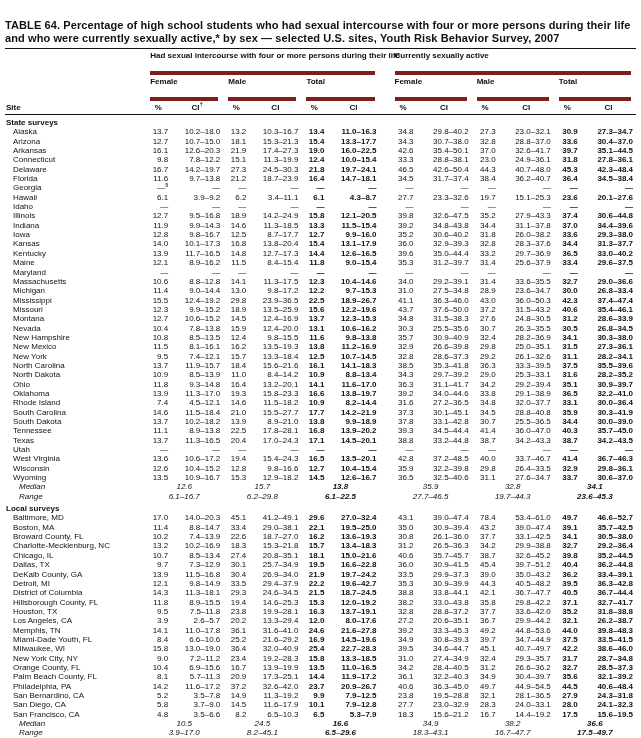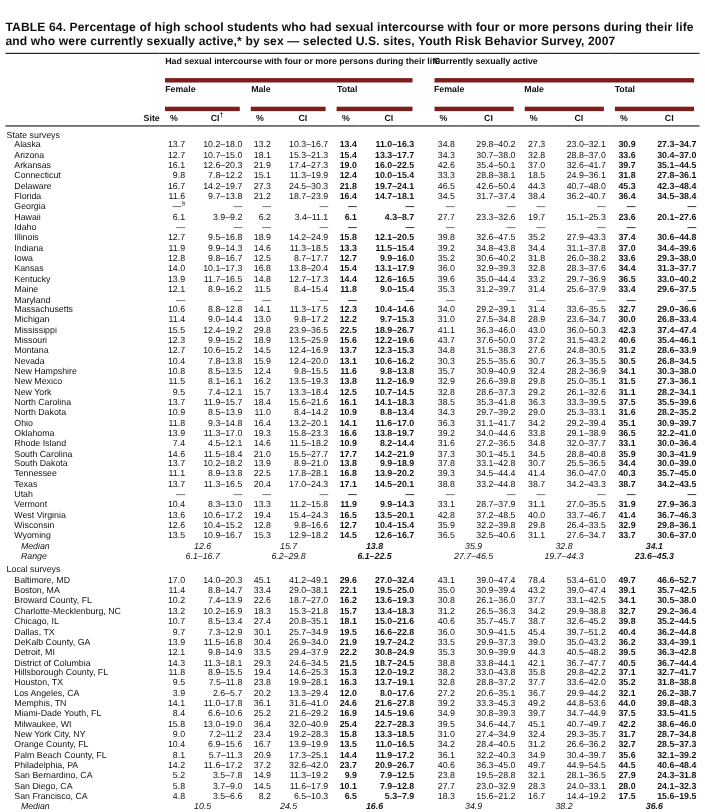--- a/index.html
+++ b/index.html
@@ -18,27 +18,27 @@
     font-size:8px;
   }
   thead th { font-weight:bold; padding:0; vertical-align:bottom; white-space:nowrap; }
   tr.top-rule th { border-top:1px solid #111; }
   .spanline {
     border-bottom:4px solid #7f1d1d; padding:2px 0 11px 0; margin:0 5px;
     text-align:left; font-weight:bold;
   }
   .colhead-row th { border-bottom:1px solid #111; padding:2px 0 2px 0; }
   .colhead-row th.numh { text-align:center; }
-  .colhead-row th.siteh { text-align:right; padding-left:1px; }
+  .colhead-row th.siteh { text-align:left; padding-left:1px; }
   sup { font-size:6px; vertical-align:super; line-height:0; }
   tbody td {
     padding:0; line-height:9.35px; white-space:nowrap;
     overflow:hidden; vertical-align:bottom;
   }
-  td.section-label { font-weight:normal; padding-top:3px; padding-left:1px; }
+  td.section-label { font-weight:bold; padding-top:3px; padding-left:1px; }
   td.site { padding-left:8px; }
   td.pct { text-align:right; padding-right:3px; }
   td.ci  { text-align:right; padding-right:3px; }
   .tot { font-weight:bold; }
   tr.stat td { font-style:italic; }
   tr.stat td.site { padding-left:14px;font-style:italic; }
   td.stat-val { text-align:center; }
   tbody tr.last-row td { border-bottom:1px solid #111; padding-bottom:2px; }
   .footnotes { margin-top:2px; font-size:8px; line-height:9.5px; }
   .footnotes .fn { white-space:nowrap; }
@@ -172,21 +172,21 @@
           <td class="site">Connecticut</td>
           <td class="pct">9.8</td>
           <td class="ci">7.8–12.2</td>
           <td class="pct">15.1</td>
           <td class="ci">11.3–19.9</td>
           <td class="pct tot">12.4</td>
           <td class="ci tot">10.0–15.4</td>
           <td class="gap"></td>
           <td class="pct">33.3</td>
           <td class="ci">28.8–38.1</td>
-          <td class="pct">18.5</td>
+          <td class="pct">23.0</td>
           <td class="ci">24.9–36.1</td>
           <td class="pct tot">31.8</td>
           <td class="ci tot">27.8–36.1</td>
         </tr>
         <tr>
           <td class="site">Delaware</td>
           <td class="pct">16.7</td>
           <td class="ci">14.2–19.7</td>
           <td class="pct">27.3</td>
           <td class="ci">24.5–30.3</td>
@@ -674,36 +674,20 @@
           <td class="ci tot">—</td>
           <td class="gap"></td>
           <td class="pct">—</td>
           <td class="ci">—</td>
           <td class="pct">—</td>
           <td class="ci">—</td>
           <td class="pct tot">—</td>
           <td class="ci tot">—</td>
         </tr>
         <tr>
-          <td class="site">Vermont</td>
-          <td class="pct">10.4</td>
-          <td class="ci">8.3–13.0</td>
-          <td class="pct">13.3</td>
-          <td class="ci">11.2–15.8</td>
-          <td class="pct tot">11.9</td>
-          <td class="ci tot">9.9–14.3</td>
-          <td class="gap"></td>
-          <td class="pct">33.1</td>
-          <td class="ci">28.7–37.9</td>
-          <td class="pct">31.1</td>
-          <td class="ci">27.0–35.5</td>
-          <td class="pct tot">31.9</td>
-          <td class="ci tot">27.9–36.3</td>
-        </tr>
-        <tr>
           <td class="site">West Virginia</td>
           <td class="pct">13.6</td>
           <td class="ci">10.6–17.2</td>
           <td class="pct">19.4</td>
           <td class="ci">15.4–24.3</td>
           <td class="pct tot">16.5</td>
           <td class="ci tot">13.5–20.1</td>
           <td class="gap"></td>
           <td class="pct">42.8</td>
           <td class="ci">37.2–48.5</td>
@@ -879,21 +863,21 @@
           <td class="pct tot">36.2</td>
           <td class="ci tot">33.4–39.1</td>
         </tr>
         <tr>
           <td class="site">Detroit, MI</td>
           <td class="pct">12.1</td>
           <td class="ci">9.8–14.9</td>
           <td class="pct">33.5</td>
           <td class="ci">29.4–37.9</td>
           <td class="pct tot">22.2</td>
-          <td class="ci tot">30.8–24.9</td>
+          <td class="ci tot">19.6–42.7</td>
           <td class="gap"></td>
           <td class="pct">35.3</td>
           <td class="ci">30.9–39.9</td>
           <td class="pct">44.3</td>
           <td class="ci">40.5–48.2</td>
           <td class="pct tot">39.5</td>
           <td class="ci tot">36.3–42.8</td>
         </tr>
         <tr>
           <td class="site">District of Columbia</td>

